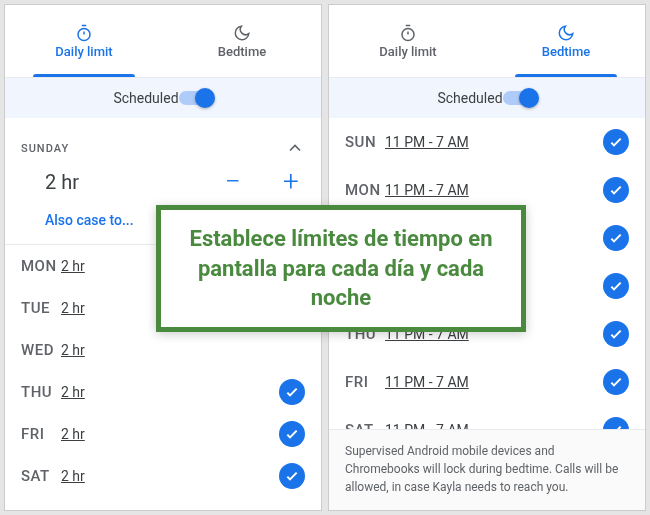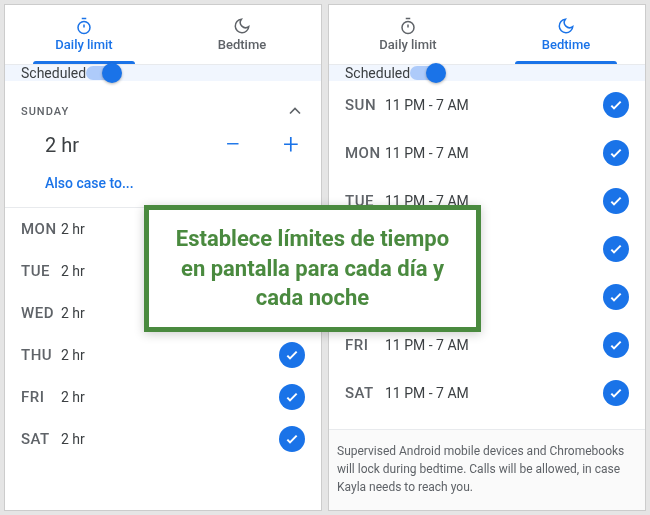--- a/index.html
+++ b/index.html
@@ -21,21 +21,21 @@
   .panel {
     flex: 1;
     background: #fff;
     border: 1px solid #ccc;
     display: flex;
     flex-direction: column;
     overflow: hidden;
   }
   .tabs {
     display: flex;
-    height: 60px;
+    height: 73px;
     border-bottom: 1px solid #e8eaed;
   }
   .tab {
     flex: 1;
     display: flex;
     flex-direction: column;
     align-items: center;
     justify-content: center;
     gap: 2px;
     font-size: 13px;
@@ -54,22 +54,22 @@
     left: 18%;
     right: 18%;
     height: 3px;
     background: #1a73e8;
     border-radius: 3px 3px 0 0;
   }
   .tab-icon { width: 18px; height: 18px; display:flex; align-items:center; justify-content:center;}
   .scheduled-row {
     display: flex;
     align-items: center;
-    justify-content: flex-start;
-    padding: 0 16px;
+    justify-content: center;
+    padding: 12px 16px;
     background: #f1f6fe;
     font-size: 14px;
     color: #3c4043;
   }
   .toggle {
     width: 34px;
     height: 14px;
     background: #aecbfa;
     border-radius: 10px;
     position: relative;
@@ -134,41 +134,41 @@
     color: #3c4043;
   }
   .panel.left .day-row { height: 42px; }
   .day-abbr {
     width: 40px;
     font-size: 15px;
     color: #5f6368;
     letter-spacing: 0.5px;
     font-weight: 500;
   }
-  .day-val { flex:1; }
+  .day-val { flex:1;text-decoration:underline; }
   .check-badge {
     width: 26px; height: 26px;
     background: #1a73e8;
     border-radius: 50%;
     display:flex; align-items:center; justify-content:center;
   }
   .check-badge svg { width:16px; height:16px; stroke:#fff; }
   .footer-note {
-    padding: 12px 8px 14px;
+    padding: 12px 16px 14px;
     font-size: 12px;
     line-height: 1.5;
     color: #5f6368;
     border-top: 1px solid #e8eaed;
     background: #fafafa;
   }
   .callout {
     position: absolute;
-    left: 144px;
+    left: 156px;
     top: 205px;
-    width: 337px;
+    width: 370px;
     background: #fff;
     border: 5px solid #4a8a3f;
     padding: 14px 18px;
     text-align: center;
     font-size: 22px;
     font-weight: 700;
     color: #4a8a3f;
     line-height: 1.35;
     box-shadow: 0 2px 10px rgba(0,0,0,.2);
   }

